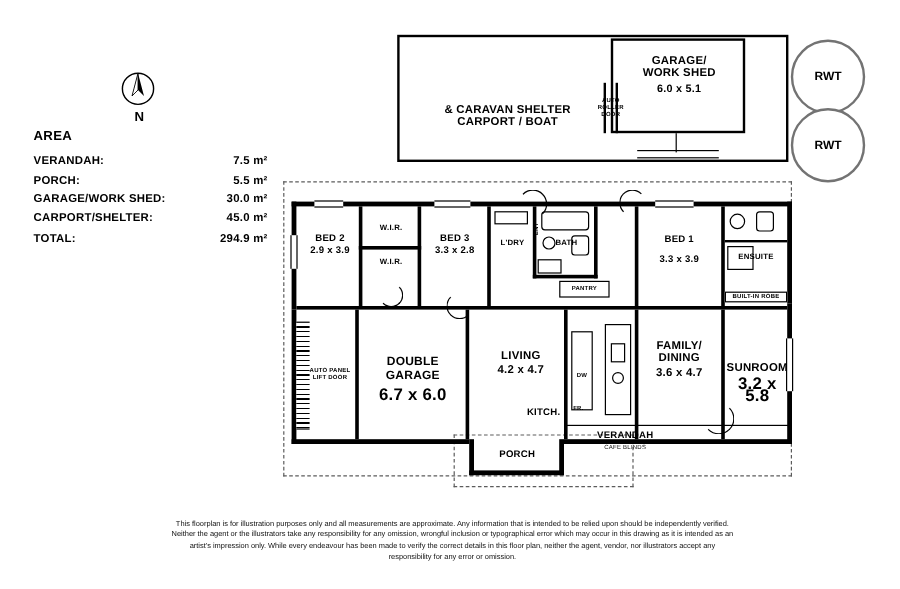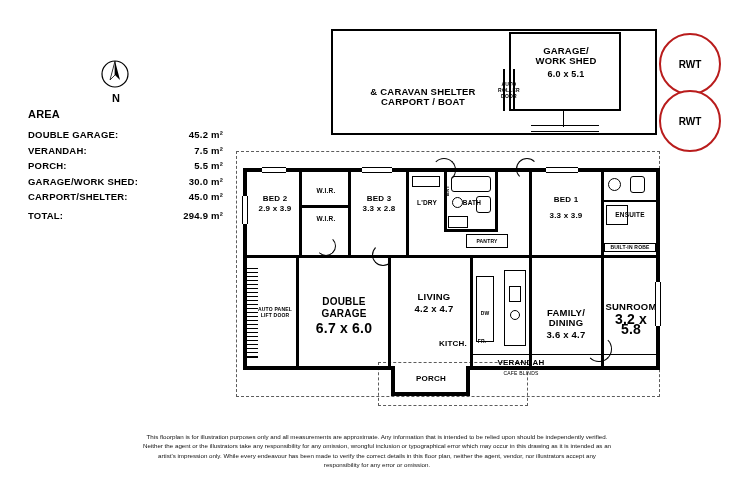--- a/index.html
+++ b/index.html
@@ -92,21 +92,21 @@
   }
   #roller-door {
     position: absolute; left: 172px; top: 40px; width: 12px; height: 42px;
     background: #fff; border-left: 2px solid #000; border-right: 2px solid #000;
     box-sizing: border-box;
   }
 
   
   .rwt {
     position: absolute;
-    border: 2px solid #b91c1c;
+    border: 2px solid #737373;
     border-radius: 50%;
     width: 58px; height: 58px;
     display: flex; align-items: center; justify-content: center;
     font-size: 10px; font-weight: bold;
     background: #fff;
   }
   #rwt1 { left: 659px; top: 33px; }
   #rwt2 { left: 659px; top: 90px; }
 
   
@@ -141,24 +141,20 @@
       <path d="M17 3 L22 22 L17 17 L12 22 Z" fill="#000"></path>
       <path d="M17 3 L12 22 L17 17 Z" fill="#fff" stroke="#000" stroke-width="0.7"></path>
     </svg>
     <span class="compass-label">N</span>
   </div>
 
   <div class="abs" id="area-legend">
     <div class="legend-title">AREA</div>
 
 
-    <div class="legend-row">
-      <span class="lbl">DOUBLE GARAGE:</span>
-      <span class="val"><span>45.2</span>&nbsp;<span>m²</span></span>
-    </div>
 
     <div class="legend-row">
       <span class="lbl">VERANDAH:</span>
       <span class="val"><span>7.5</span>&nbsp;<span>m²</span></span>
     </div>
 
     <div class="legend-row">
       <span class="lbl">PORCH:</span>
       <span class="val"><span>5.5</span>&nbsp;<span>m²</span></span>
     </div>
@@ -344,21 +340,21 @@
 
     <div class="label xs" style="left:256px; top:306px; width:38px;">
       <span class="nm">AUTO PANEL LIFT DOOR</span>
     </div>
 
     <div class="label" style="left:399px; top:292px; width:70px;">
       <span class="nm" style="font-size:9.5px;">LIVING</span>
       <span class="dim" style="font-size:9.5px; margin-top:2px;">4.2 x 4.7</span>
     </div>
 
-    <div class="label" style="left:531px; top:284px; width:70px;margin-top:24px;">
+    <div class="label" style="left:531px; top:284px; width:70px;">
       <span class="nm" style="font-size:9.5px;">FAMILY/</span>
       <span class="nm" style="font-size:9.5px;">DINING</span>
       <span class="dim" style="font-size:9.5px; margin-top:2px;">3.6 x 4.7</span>
     </div>
 
     <div class="label" style="left:604px; top:302px; width:54px;">
       <span class="nm" style="font-size:9.5px;">SUNROOM</span>
       <span class="dim" style="font-size:14px; margin-top:2px;">3.2 x 5.8</span>
     </div>
 

